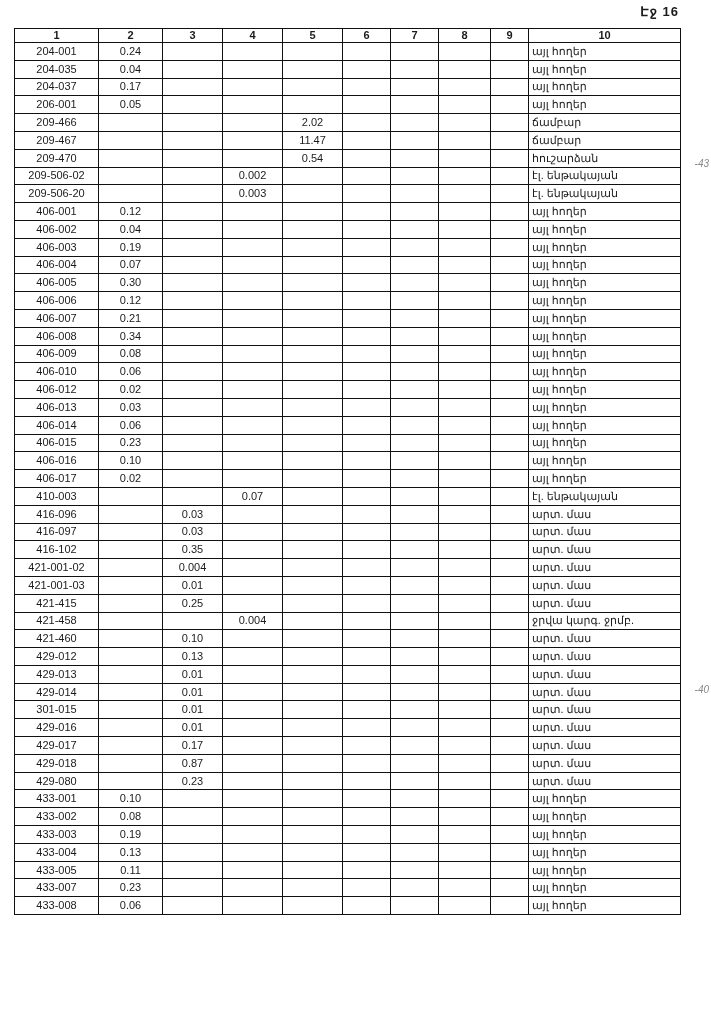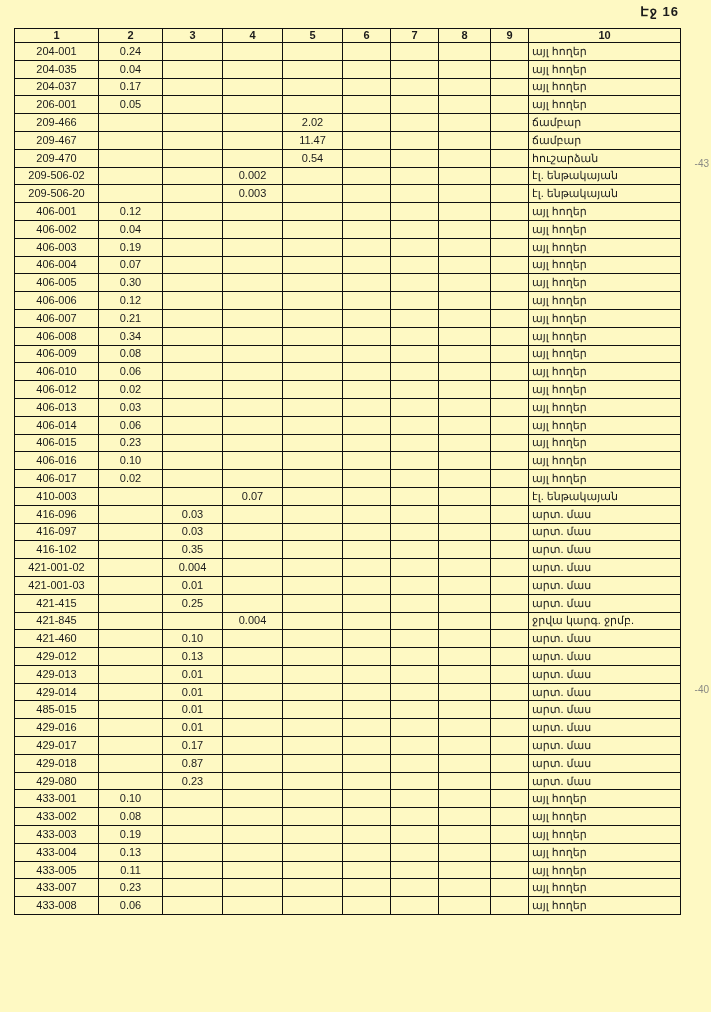--- a/index.html
+++ b/index.html
@@ -5,21 +5,21 @@
   html, body {
     margin: 0;
     padding: 0;
     background: #e8e8e6;
     font-family: "Liberation Sans", sans-serif;
   }
   .page {
     position: relative;
     width: 711px;
     height: 1012px;
-    background: #fef9c3;
+    background: #ffffff;
     color: #1b1b1b;
     overflow: hidden;
   }
   .page-label {
     position: absolute;
     top: 4px;
     right: 32px;
     font-size: 13px;
     font-weight: bold;
     letter-spacing: 1px;
@@ -63,20 +63,21 @@
   td.col1  { text-align: center; }
   td.col2, td.col3, td.col4, td.col5,
   td.col6, td.col7, td.col8, td.col9 { text-align: center; }
   td.col10 { text-align: left; }
 
   .margin-note {
     position: absolute;
     right: 2px;
     font-size: 10px;
     color: #8a8a84;
+    font-style: italic;
   }
   .margin-note.n0 { top: 158px; }
   .margin-note.n1 { top: 684px; }
 </style>
 </head>
 <body>
 
 <div class="page">
 
   <div class="page-label">Էջ 16</div>
@@ -491,21 +492,21 @@
           <td class="col3">0.25</td>
           <td class="col4"></td>
           <td class="col5"></td>
           <td class="col6"></td>
           <td class="col7"></td>
           <td class="col8"></td>
           <td class="col9"></td>
           <td class="col10">արտ. մաս</td>
         </tr>
         <tr>
-          <td class="col1">421-845</td>
+          <td class="col1">421-458</td>
           <td class="col2"></td>
           <td class="col3"></td>
           <td class="col4">0.004</td>
           <td class="col5"></td>
           <td class="col6"></td>
           <td class="col7"></td>
           <td class="col8"></td>
           <td class="col9"></td>
           <td class="col10">ջրվա կարգ. ջրմբ.</td>
         </tr>
@@ -551,21 +552,21 @@
           <td class="col3">0.01</td>
           <td class="col4"></td>
           <td class="col5"></td>
           <td class="col6"></td>
           <td class="col7"></td>
           <td class="col8"></td>
           <td class="col9"></td>
           <td class="col10">արտ. մաս</td>
         </tr>
         <tr>
-          <td class="col1">485-015</td>
+          <td class="col1">301-015</td>
           <td class="col2"></td>
           <td class="col3">0.01</td>
           <td class="col4"></td>
           <td class="col5"></td>
           <td class="col6"></td>
           <td class="col7"></td>
           <td class="col8"></td>
           <td class="col9"></td>
           <td class="col10">արտ. մաս</td>
         </tr>

